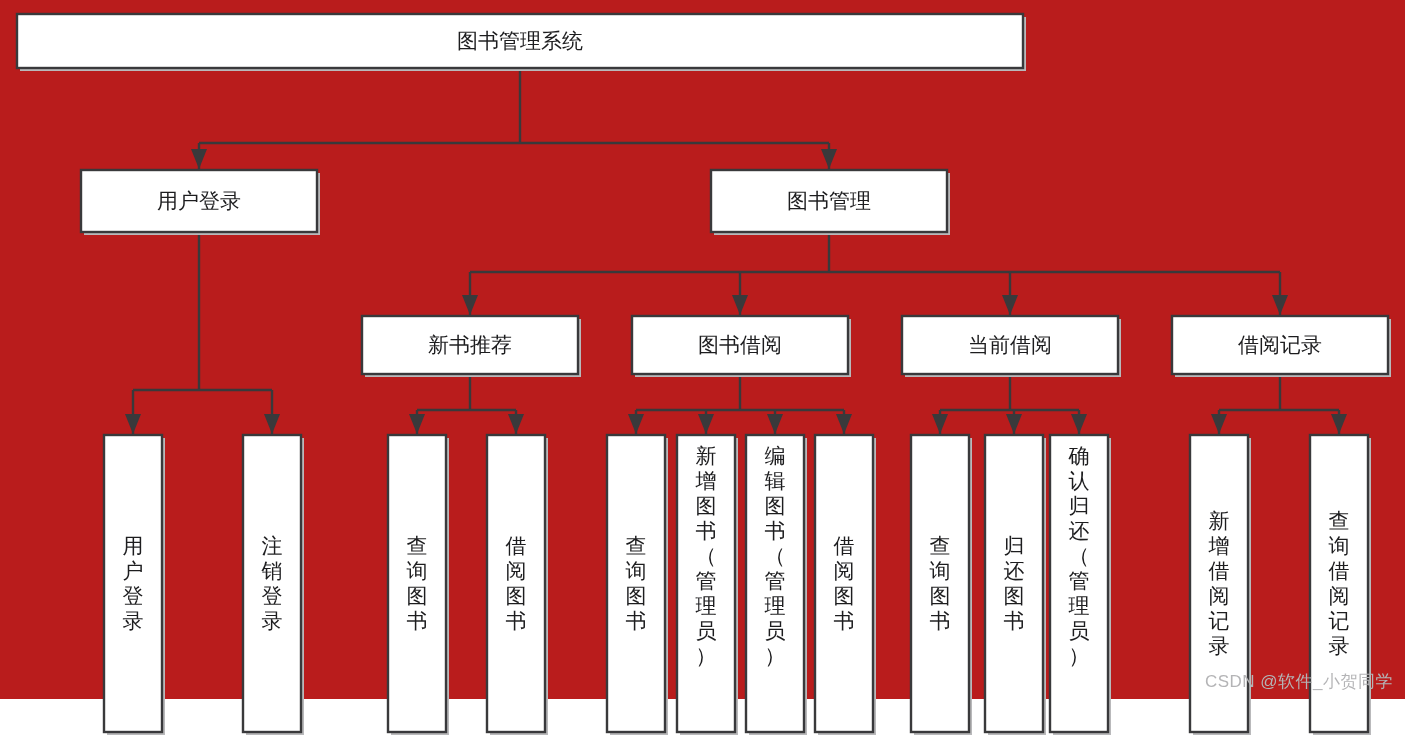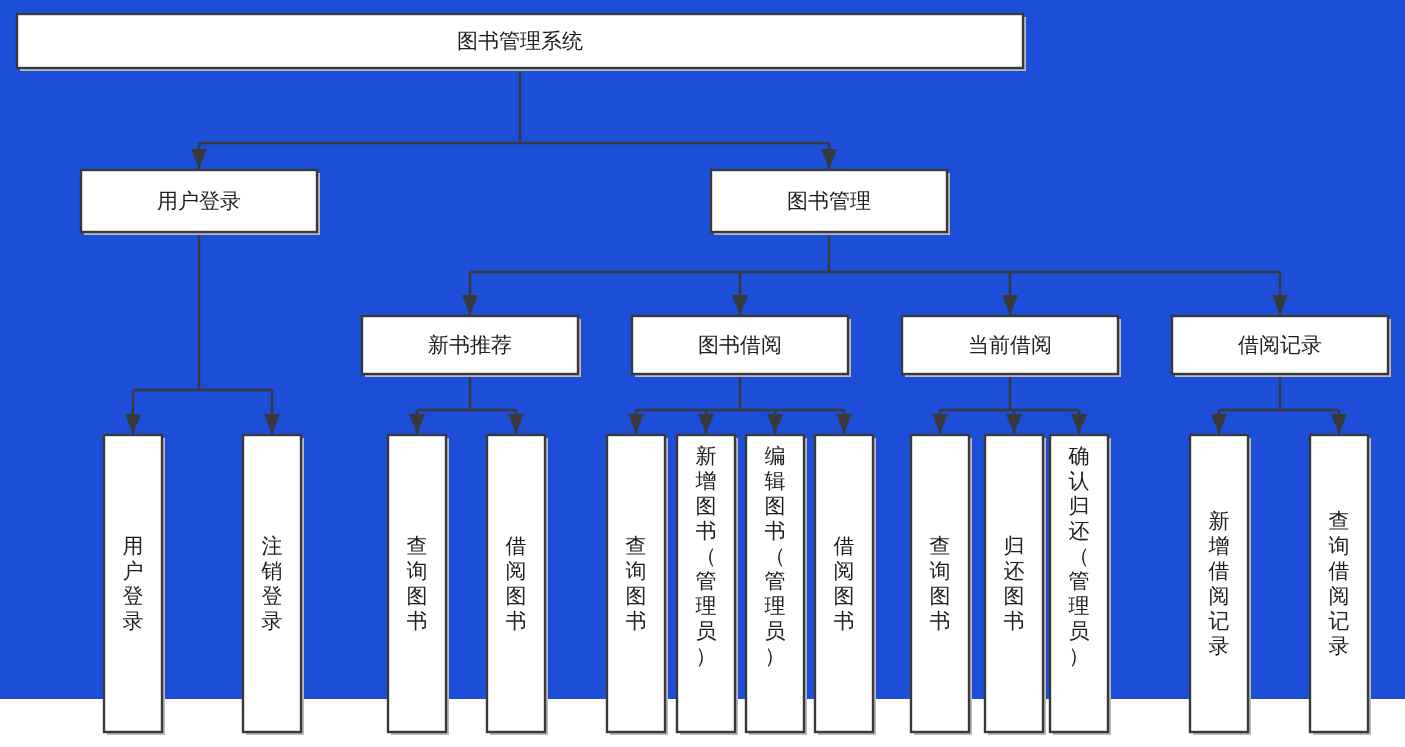--- a/index.html
+++ b/index.html
@@ -10,21 +10,21 @@
   body {
     width: 1405px;
     height: 747px;
     overflow: hidden;
     font-family: "Liberation Sans", "DejaVu Sans", sans-serif;
   }
   #diagram-root {
     position: relative;
     width: 1405px;
     height: 699px;
-    background: #1d4ed8;
+    background: #b91c1c;
   }
   svg#flow-svg {
     position: absolute;
     left: 0;
     top: 0;
     width: 1405px;
     height: 747px;
   }
   .node-box {
     fill: #ffffff;
@@ -261,13 +261,14 @@
           <rect x="1190" y="435" width="58" height="297" class="node-box"></rect>
           <text x="1219" y="527.5" class="v-label-char"><tspan x="1219" dy="0">新</tspan><tspan x="1219" dy="25">增</tspan><tspan x="1219" dy="25">借</tspan><tspan x="1219" dy="25">阅</tspan><tspan x="1219" dy="25">记</tspan><tspan x="1219" dy="25">录</tspan></text>
         </g>
         <g>
           <rect x="1313" y="438" width="58" height="297" class="node-shadow"></rect>
           <rect x="1310" y="435" width="58" height="297" class="node-box"></rect>
           <text x="1339" y="527.5" class="v-label-char"><tspan x="1339" dy="0">查</tspan><tspan x="1339" dy="25">询</tspan><tspan x="1339" dy="25">借</tspan><tspan x="1339" dy="25">阅</tspan><tspan x="1339" dy="25">记</tspan><tspan x="1339" dy="25">录</tspan></text>
         </g>
       </g>
   </svg>
+  <div class="watermark">CSDN @软件_小贺同学</div>
 </div>
 
 </body></html>

